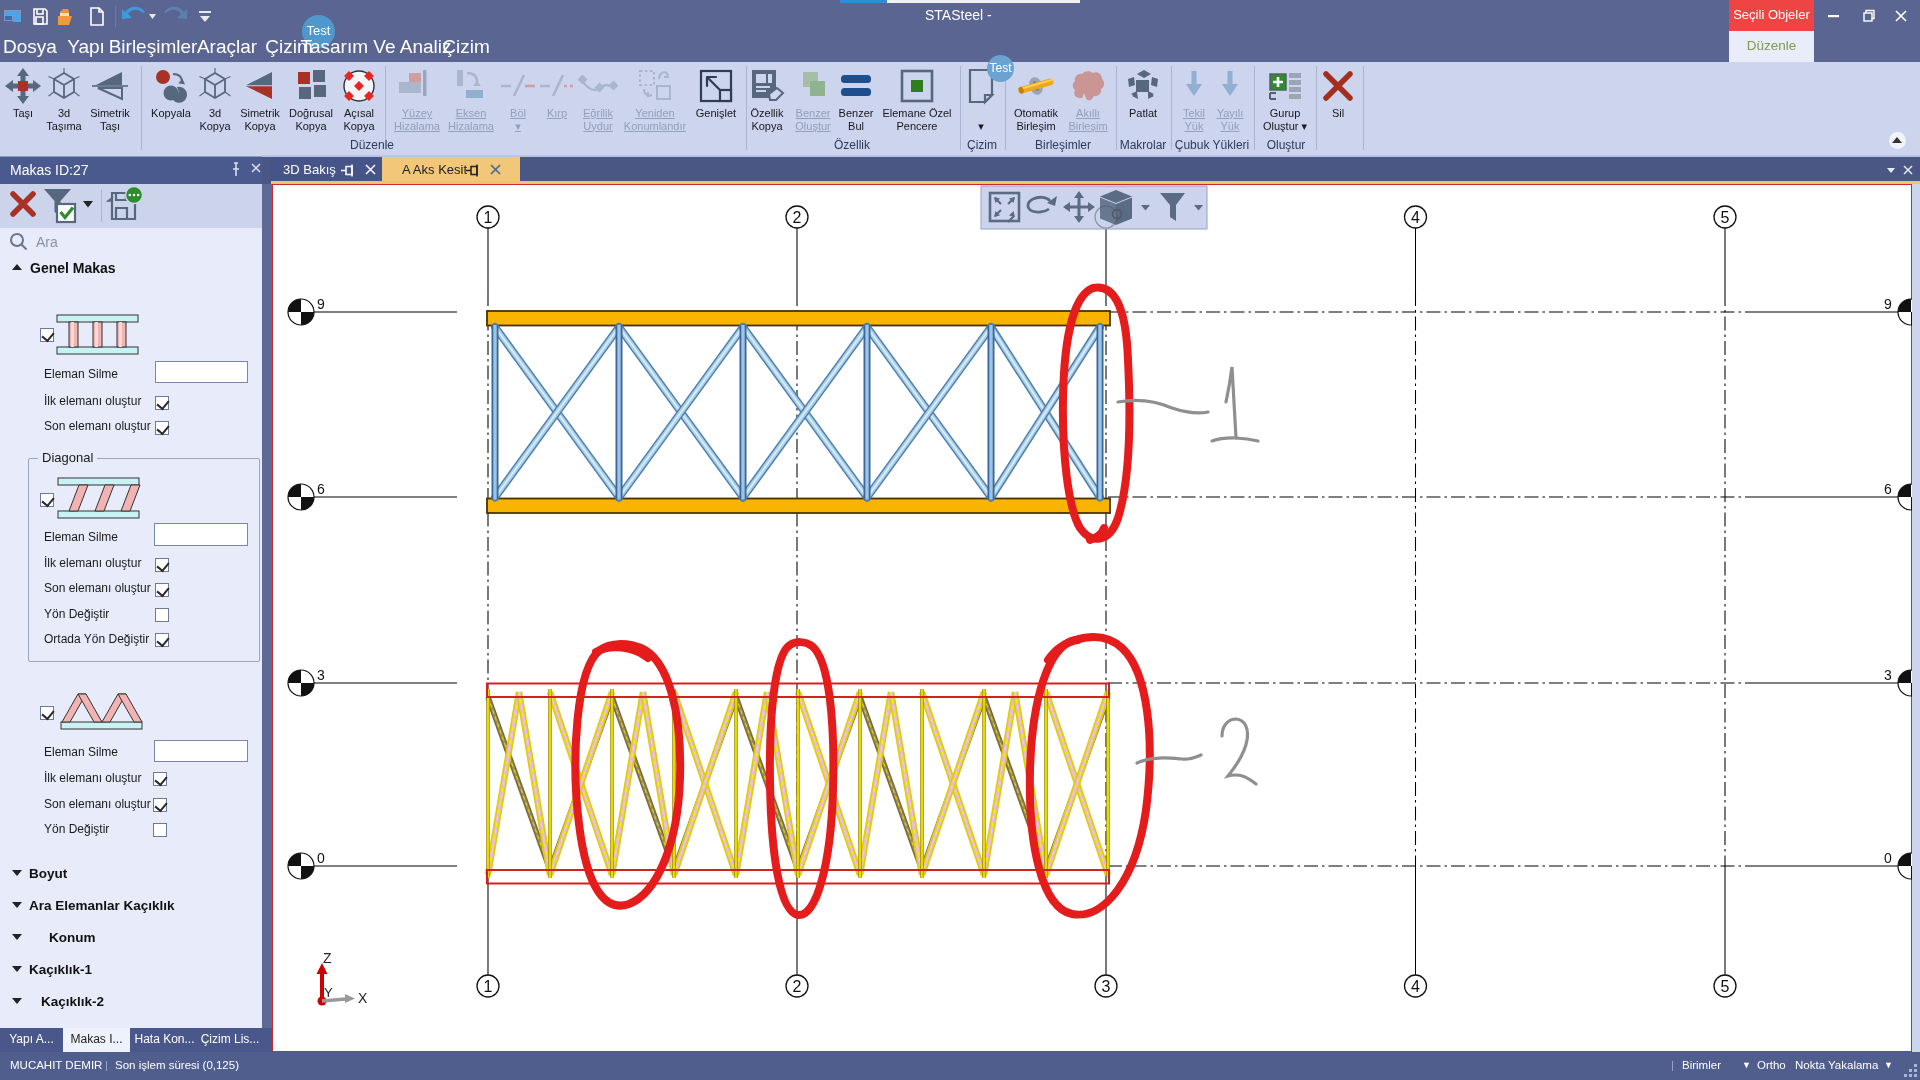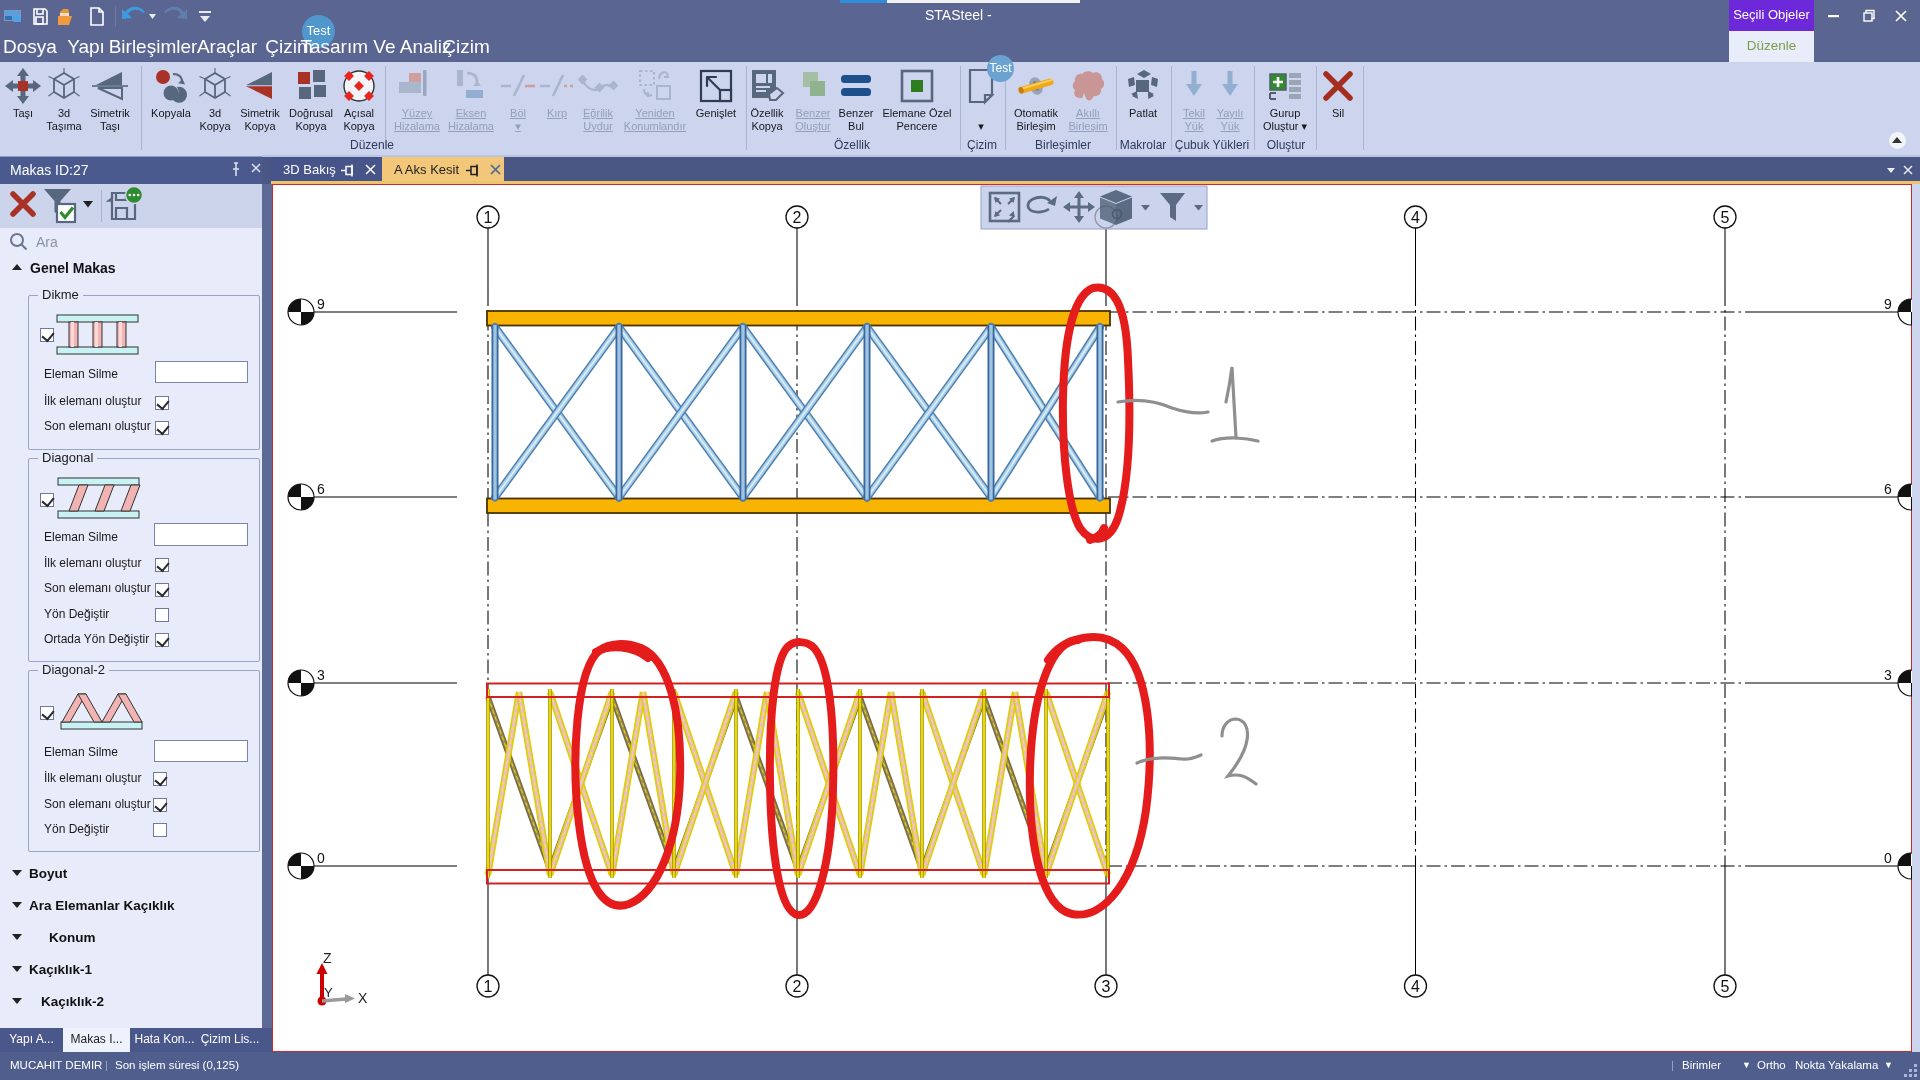--- a/index.html
+++ b/index.html
@@ -83,21 +83,21 @@
 </g>
     </svg>
 <div class="mi" style="left:30px;">Dosya</div>
 <div class="mi" style="left:86px;">Yapı</div>
 <div class="mi" style="left:153px;">Birleşimler</div>
 <div class="mi" style="left:227px;">Araçlar</div>
 <div class="mi" style="left:289px;">Çizim</div>
 <div class="mi" style="left:376px;">Tasarım Ve Analiz</div>
 <div class="mi" style="left:466px;">Çizim</div>
 <div class="abs" style="left:302px;top:15px;width:33px;height:33px;border-radius:50%;background:#4f97cc;color:#fff;font-size:13px;text-align:center;line-height:32px;z-index:3;">Test</div>
-<div class="abs" style="left:1729px;top:0;width:85px;height:31px;background:#6d28d9;color:#fff;font-size:13px;text-align:center;line-height:30px;">Seçili Objeler</div>
+<div class="abs" style="left:1729px;top:0;width:85px;height:31px;background:#ef4444;color:#fff;font-size:13px;text-align:center;line-height:30px;">Seçili Objeler</div>
 <div class="abs" style="left:1729px;top:31px;width:85px;height:31px;background:#e9edf9;color:#7d9c4e;font-size:13.5px;text-align:center;line-height:30px;">Düzenle</div>
 <div class="rbtn" style="left:-25px;top:66px;width:96px;position:absolute;">
       <div class="ric">
         <svg width="40" height="40" viewBox="0 0 40 40">
           <g fill="#56677e">
             <path d="M20 2l6 8h-12z"></path>
             <path d="M20 38l6-8h-12z"></path>
             <path d="M2 20l8-6v12z"></path>
             <path d="M38 20l-8-6v12z"></path>
           </g>
@@ -459,23 +459,20 @@
         <circle cx="138.2" cy="11" r="1.3"></circle>
       </g>
 </svg>
 <svg class="abs" style="left:8px;top:231px" width="22" height="22" viewBox="0 0 22 22">
 <circle cx="9" cy="9" r="6" stroke="#6a7590" stroke-width="2" fill="none"></circle>
       <path d="M13.5 13.5l5 5" stroke="#6a7590" stroke-width="2"></path>
     </svg>
 <div class="plab" style="left:36px;top:234px;color:#8b93a8;font-size:14px;">Ara</div>
 <div class="tri-c tri-up" style="left:12px;top:264px;"></div>
 <div class="phdr" style="left:30px;top:260px;font-size:14px;">Genel Makas</div>
-<div class="fset" style="top:295px;height:155px;">
-      <div class="fleg">Dikme</div>
-    </div>
 <div class="cb ck" style="left:40px;top:328px;"></div>
 <svg class="abs" style="left:56px;top:314px" width="83" height="41" viewBox="0 0 83 41">
 <g stroke="#333" stroke-width="1">
 <rect x="1" y="1" width="81" height="7" fill="#c9f2f5"></rect>
 <rect x="1" y="33" width="81" height="7" fill="#c9f2f5"></rect>
 <rect x="13" y="8" width="9" height="25" fill="#f2b3b3"></rect>
         <rect x="15" y="8" width="3" height="25" fill="#fad9d9" stroke="none"></rect>
 <rect x="37" y="8" width="9" height="25" fill="#f2b3b3"></rect>
         <rect x="39" y="8" width="3" height="25" fill="#fad9d9" stroke="none"></rect>
 <rect x="61" y="8" width="9" height="25" fill="#f2b3b3"></rect>
@@ -504,23 +501,20 @@
 <div class="plab" style="left:44px;top:530px;font-size:12px;">Eleman Silme</div>
 <div class="pinput" style="left:154px;top:523px;width:94px;height:23px;"></div>
 <div class="plab" style="left:44px;top:556px;font-size:12px;">İlk elemanı oluştur</div>
 <div class="cb ck" style="left:155px;top:558px;"></div>
 <div class="plab" style="left:44px;top:581px;font-size:12px;">Son elemanı oluştur</div>
 <div class="cb ck" style="left:155px;top:583px;"></div>
 <div class="plab" style="left:44px;top:607px;font-size:12px;">Yön Değiştir</div>
 <div class="cb" style="left:155px;top:608px;"></div>
 <div class="plab" style="left:44px;top:632px;font-size:12px;">Ortada Yön Değiştir</div>
 <div class="cb ck" style="left:155px;top:633px;"></div>
-<div class="fset" style="top:670px;height:182px;">
-      <div class="fleg">Diagonal-2</div>
-    </div>
 <div class="cb ck" style="left:40px;top:706px;"></div>
 <svg class="abs" style="left:60px;top:690px" width="83" height="40" viewBox="0 0 83 40">
 <g stroke="#333" stroke-width="1">
 <rect x="1" y="32" width="81" height="7" fill="#c9f2f5"></rect>
 <path d="M2 32L18 4h8L10 32z" fill="#f2b3b3"></path>
 <path d="M18 4h8l16 28h-8z" fill="#f2b3b3"></path>
 <path d="M42 32L58 4h8L50 32z" fill="#f2b3b3"></path>
 <path d="M58 4h8l16 28h-8z" fill="#f2b3b3"></path>
 </g>
     </svg>
@@ -550,21 +544,21 @@
 <div id="tabstrip" class="abs"></div>
 <div class="abs" style="left:271px;top:157px;width:111px;height:27px;background:#47548a;color:#fff;font-size:13px;line-height:26px;padding-left:12px;">3D Bakış</div>
 <svg class="abs" style="left:340px;top:163px" width="40" height="15" viewBox="0 0 40 15">
 <g stroke="#fff" stroke-width="1.5" fill="none">
         <path d="M1 7.5h5"></path>
         <rect x="6" y="3.5" width="6" height="8"></rect>
         <path d="M12 1.5v12"></path>
         <path d="M26 2l9 9M35 2l-9 9"></path>
       </g>
     </svg>
-<div class="abs" style="left:382px;top:157px;width:122px;height:28px;background:#f2c779;color:#222;font-size:13px;line-height:26px;padding-left:12px;">A Aks Kesit</div>
+<div class="abs" style="left:382px;top:157px;width:138px;height:28px;background:#f2c779;color:#222;font-size:13px;line-height:26px;padding-left:20px;">A Aks Kesit</div>
 <svg class="abs" style="left:465px;top:163px" width="40" height="15" viewBox="0 0 40 15">
 <g stroke="#222" stroke-width="1.5" fill="none">
         <path d="M1 7.5h5"></path>
         <rect x="6" y="3.5" width="6" height="8"></rect>
         <path d="M12 1.5v12"></path>
       </g>
 <g stroke="#4a6a9a" stroke-width="1.7" fill="none">
         <path d="M26 2l9 9M35 2l-9 9"></path>
       </g>
     </svg>

